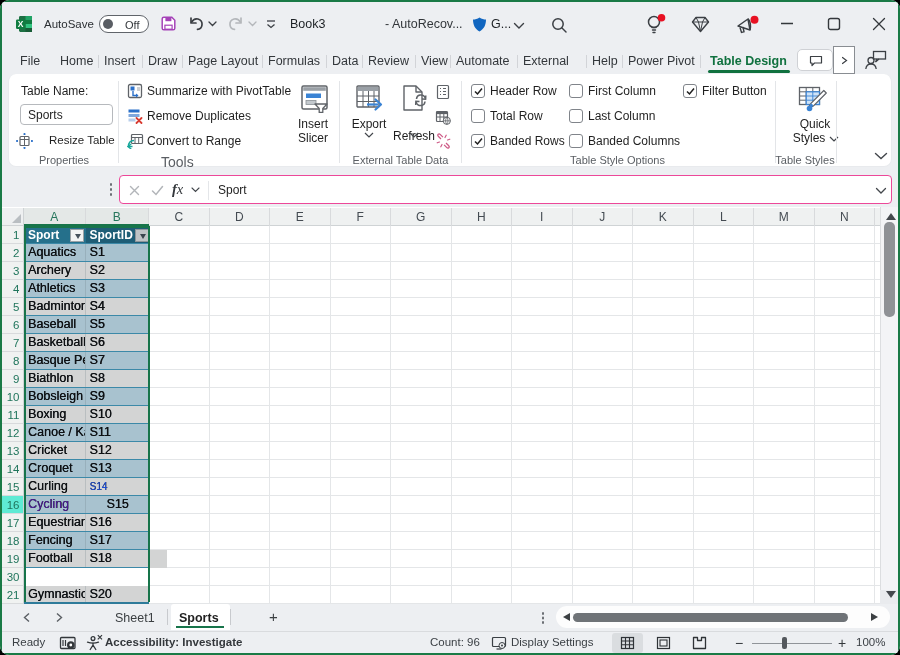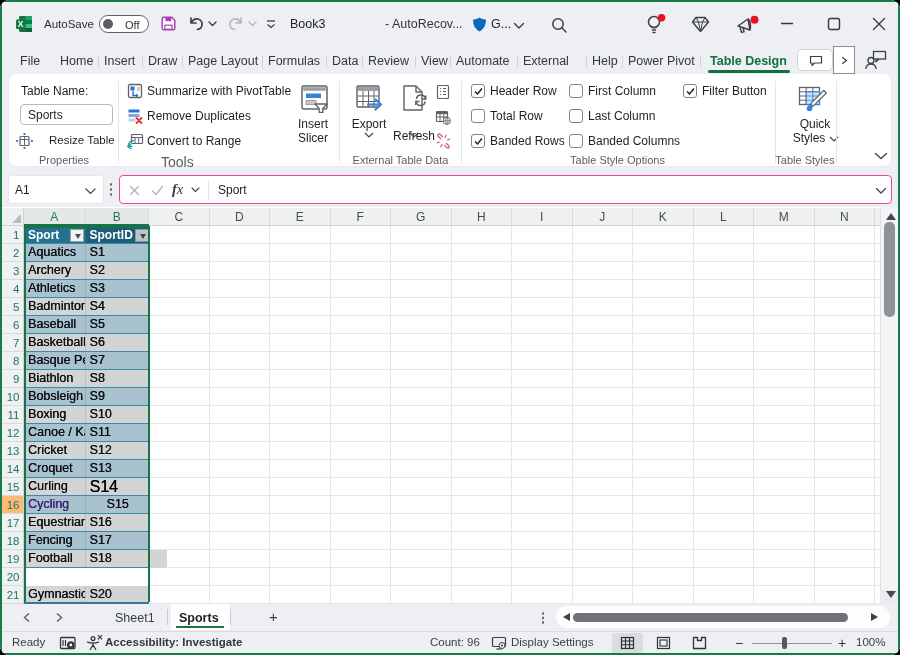--- a/index.html
+++ b/index.html
@@ -291,26 +291,20 @@
         <path d="M1 1 L5 5 L9 1" stroke="#43474c" stroke-width="1.2" fill="none"></path>
       </svg>
     <div class="abs" style="left:737px; top:80px; width:118px; text-align:center; font-size:11px; color:#5a5e63;">Table Styles</div>
     <div class="abs" style="left:827px; top:7px; width:1px; height:82px; background:#e3e5e8;"></div>
     <svg class="abs" style="left:865px; top:78px;" width="14" height="8" viewBox="0 0 14 8">
         <path d="M1.5 1.5 L7 6.5 L12.5 1.5" stroke="#43474c" stroke-width="1.4" fill="none" stroke-linecap="round"></path>
       </svg>
   </div>
 
   <div id="fbar" class="abs" style="left:8px; top:175px; width:884px; height:29px; font-size:12px; color:#1f1f1f;">
-    <div class="abs" style="left:0; top:0; width:96px; height:29px; background:#fff; border:1px solid #e4e6e9; border-radius:4px;">
-      <div class="txt" style="left:6px; top:7px;">A1</div>
-      <svg class="abs" style="left:76px; top:12px;" width="11" height="7" viewBox="0 0 11 7">
-          <path d="M1 1 L5.5 5.5 L10 1" stroke="#43474c" stroke-width="1.2" fill="none" stroke-linecap="round"></path>
-        </svg>
-    </div>
     <div class="abs" style="left:102px; top:8px; width:2px; height:2.6px; background:#6a6e73; border-radius:50%; box-shadow:0 5px 0 #6a6e73, 0 10px 0 #6a6e73;"></div>
     <div class="abs" style="left:111px; top:0; width:773px; height:29px; background:#fff; border:1px solid #ec4899; border-radius:4px;">
       <svg class="abs" style="left:9px; top:9px;" width="11" height="11" viewBox="0 0 11 11">
           <path d="M1.5 1.5 L9.5 9.5 M9.5 1.5 L1.5 9.5" stroke="#b2b5b9" stroke-width="1.4" stroke-linecap="round"></path>
         </svg>
       <svg class="abs" style="left:31px; top:9px;" width="13" height="11" viewBox="0 0 13 11">
           <path d="M1.5 6 L5 9.5 L11.5 1.5" stroke="#b2b5b9" stroke-width="1.5" fill="none" stroke-linecap="round"></path>
         </svg>
       <div class="txt" style="left:52px; top:5px; font-family:'Liberation Serif',serif; font-style:italic; font-size:14.5px; color:#33373b;"><b>f</b>x</div>
       <svg class="abs" style="left:71px; top:11px;" width="9" height="6" viewBox="0 0 9 6">
@@ -352,25 +346,25 @@
     <div class="abs" style="left:0; top:109px; width:22px; height:18px; background:#f0f2f1; color:#20755c; font-size:11.5px; text-align:right; line-height:18px; padding-right:3.5px; border-bottom:1px solid #d8dadc; border-right:1px solid #cfd3d5;">6</div>
     <div class="abs" style="left:0; top:127px; width:22px; height:18px; background:#f0f2f1; color:#20755c; font-size:11.5px; text-align:right; line-height:18px; padding-right:3.5px; border-bottom:1px solid #d8dadc; border-right:1px solid #cfd3d5;">7</div>
     <div class="abs" style="left:0; top:145px; width:22px; height:18px; background:#f0f2f1; color:#20755c; font-size:11.5px; text-align:right; line-height:18px; padding-right:3.5px; border-bottom:1px solid #d8dadc; border-right:1px solid #cfd3d5;">8</div>
     <div class="abs" style="left:0; top:163px; width:22px; height:18px; background:#f0f2f1; color:#20755c; font-size:11.5px; text-align:right; line-height:18px; padding-right:3.5px; border-bottom:1px solid #d8dadc; border-right:1px solid #cfd3d5;">9</div>
     <div class="abs" style="left:0; top:181px; width:22px; height:18px; background:#f0f2f1; color:#20755c; font-size:11.5px; text-align:right; line-height:18px; padding-right:3.5px; border-bottom:1px solid #d8dadc; border-right:1px solid #cfd3d5;">10</div>
     <div class="abs" style="left:0; top:199px; width:22px; height:18px; background:#f0f2f1; color:#20755c; font-size:11.5px; text-align:right; line-height:18px; padding-right:3.5px; border-bottom:1px solid #d8dadc; border-right:1px solid #cfd3d5;">11</div>
     <div class="abs" style="left:0; top:217px; width:22px; height:18px; background:#f0f2f1; color:#20755c; font-size:11.5px; text-align:right; line-height:18px; padding-right:3.5px; border-bottom:1px solid #d8dadc; border-right:1px solid #cfd3d5;">12</div>
     <div class="abs" style="left:0; top:235px; width:22px; height:18px; background:#f0f2f1; color:#20755c; font-size:11.5px; text-align:right; line-height:18px; padding-right:3.5px; border-bottom:1px solid #d8dadc; border-right:1px solid #cfd3d5;">13</div>
     <div class="abs" style="left:0; top:253px; width:22px; height:18px; background:#f0f2f1; color:#20755c; font-size:11.5px; text-align:right; line-height:18px; padding-right:3.5px; border-bottom:1px solid #d8dadc; border-right:1px solid #cfd3d5;">14</div>
     <div class="abs" style="left:0; top:271px; width:22px; height:18px; background:#f0f2f1; color:#20755c; font-size:11.5px; text-align:right; line-height:18px; padding-right:3.5px; border-bottom:1px solid #d8dadc; border-right:1px solid #cfd3d5;">15</div>
-    <div class="abs" style="left:0; top:289px; width:22px; height:18px; background:#fdba74; color:#20755c; font-size:11.5px; text-align:right; line-height:18px; padding-right:3.5px; border-bottom:1px solid #d8dadc; border-right:1px solid #cfd3d5;">16</div>
+    <div class="abs" style="left:0; top:289px; width:22px; height:18px; background:#5eead4; color:#20755c; font-size:11.5px; text-align:right; line-height:18px; padding-right:3.5px; border-bottom:1px solid #d8dadc; border-right:1px solid #cfd3d5;">16</div>
     <div class="abs" style="left:0; top:307px; width:22px; height:18px; background:#f0f2f1; color:#20755c; font-size:11.5px; text-align:right; line-height:18px; padding-right:3.5px; border-bottom:1px solid #d8dadc; border-right:1px solid #cfd3d5;">17</div>
     <div class="abs" style="left:0; top:325px; width:22px; height:18px; background:#f0f2f1; color:#20755c; font-size:11.5px; text-align:right; line-height:18px; padding-right:3.5px; border-bottom:1px solid #d8dadc; border-right:1px solid #cfd3d5;">18</div>
     <div class="abs" style="left:0; top:343px; width:22px; height:18px; background:#f0f2f1; color:#20755c; font-size:11.5px; text-align:right; line-height:18px; padding-right:3.5px; border-bottom:1px solid #d8dadc; border-right:1px solid #cfd3d5;">19</div>
-    <div class="abs" style="left:0; top:361px; width:22px; height:18px; background:#f0f2f1; color:#20755c; font-size:11.5px; text-align:right; line-height:18px; padding-right:3.5px; border-bottom:1px solid #d8dadc; border-right:1px solid #cfd3d5;">20</div>
+    <div class="abs" style="left:0; top:361px; width:22px; height:18px; background:#f0f2f1; color:#20755c; font-size:11.5px; text-align:right; line-height:18px; padding-right:3.5px; border-bottom:1px solid #d8dadc; border-right:1px solid #cfd3d5;">30</div>
     <div class="abs" style="left:0; top:379px; width:22px; height:18px; background:#f0f2f1; color:#20755c; font-size:11.5px; text-align:right; line-height:18px; padding-right:3.5px; border-bottom:1px solid #d8dadc; border-right:1px solid #cfd3d5;">21</div>
     <div class="abs" style="left:147px; top:36px; width:731px; height:1px; background:#e4e6e8;"></div>
     <div class="abs" style="left:147px; top:54px; width:731px; height:1px; background:#e4e6e8;"></div>
     <div class="abs" style="left:147px; top:72px; width:731px; height:1px; background:#e4e6e8;"></div>
     <div class="abs" style="left:147px; top:90px; width:731px; height:1px; background:#e4e6e8;"></div>
     <div class="abs" style="left:147px; top:108px; width:731px; height:1px; background:#e4e6e8;"></div>
     <div class="abs" style="left:147px; top:126px; width:731px; height:1px; background:#e4e6e8;"></div>
     <div class="abs" style="left:147px; top:144px; width:731px; height:1px; background:#e4e6e8;"></div>
     <div class="abs" style="left:147px; top:162px; width:731px; height:1px; background:#e4e6e8;"></div>
     <div class="abs" style="left:147px; top:180px; width:731px; height:1px; background:#e4e6e8;"></div>
@@ -480,21 +474,21 @@
         <div class="abs" style="left:0; top:17px; width:125px; height:1px; background:#3c89a8;"></div>
       </div>
     <div class="abs" style="left:22px; top:253px; width:125px; height:18px; background:#a8c2cf;">
         <div class="abs" style="left:0; top:0; width:60.5px; height:17px; overflow:hidden; font-size:12.5px; line-height:17px; padding-left:4px; color:#0e1114; text-shadow:0.3px 0 0 #0e1114; white-space:nowrap;">Croquet</div>
         <div class="abs" style="left:61.5px; top:0; width:63.5px; height:17px; overflow:hidden; font-size:12.5px; line-height:17px; padding-left:4px; color:#0e1114; text-shadow:0.3px 0 0 #0e1114; white-space:nowrap;">S13</div>
         <div class="abs" style="left:60.5px; top:0; width:1px; height:17px; background:rgba(95,115,125,0.22);"></div>
         <div class="abs" style="left:0; top:17px; width:125px; height:1px; background:#3c89a8;"></div>
       </div>
     <div class="abs" style="left:22px; top:271px; width:125px; height:18px; background:#d3d4d4;">
         <div class="abs" style="left:0; top:0; width:60.5px; height:17px; overflow:hidden; font-size:12.5px; line-height:17px; padding-left:4px; color:#0e1114; text-shadow:0.3px 0 0 #0e1114; white-space:nowrap;">Curling</div>
-        <div class="abs" style="left:61.5px; top:0; width:63.5px; height:17px; overflow:hidden; font-size:16px; line-height:17px; padding-left:4px; color:#000000; text-shadow:0.3px 0 0 #0e1114; white-space:nowrap;">S14</div>
+        <div class="abs" style="left:61.5px; top:0; width:63.5px; height:17px; overflow:hidden; font-size:10px; line-height:17px; padding-left:4px; color:#1d4ed8; text-shadow:0.3px 0 0 #0e1114; white-space:nowrap;">S14</div>
         <div class="abs" style="left:60.5px; top:0; width:1px; height:17px; background:rgba(95,115,125,0.22);"></div>
         <div class="abs" style="left:0; top:17px; width:125px; height:1px; background:#3c89a8;"></div>
       </div>
     <div class="abs" style="left:22px; top:289px; width:125px; height:18px; background:#a8c2cf;">
         <div class="abs" style="left:0; top:0; width:60.5px; height:17px; overflow:hidden; font-size:12.5px; line-height:17px; padding-left:4px; color:#4c1d95; text-shadow:0.3px 0 0 #0e1114; white-space:nowrap;">Cycling</div>
         <div class="abs" style="left:61.5px; top:0; width:63.5px; height:17px; overflow:hidden; font-size:12.5px; line-height:17px; padding-left:4px; color:#0e1114; text-shadow:0.3px 0 0 #0e1114; white-space:nowrap;margin-left:17px;">S15</div>
         <div class="abs" style="left:60.5px; top:0; width:1px; height:17px; background:rgba(95,115,125,0.22);"></div>
         <div class="abs" style="left:0; top:17px; width:125px; height:1px; background:#3c89a8;"></div>
       </div>
     <div class="abs" style="left:22px; top:307px; width:125px; height:18px; background:#d3d4d4;">

